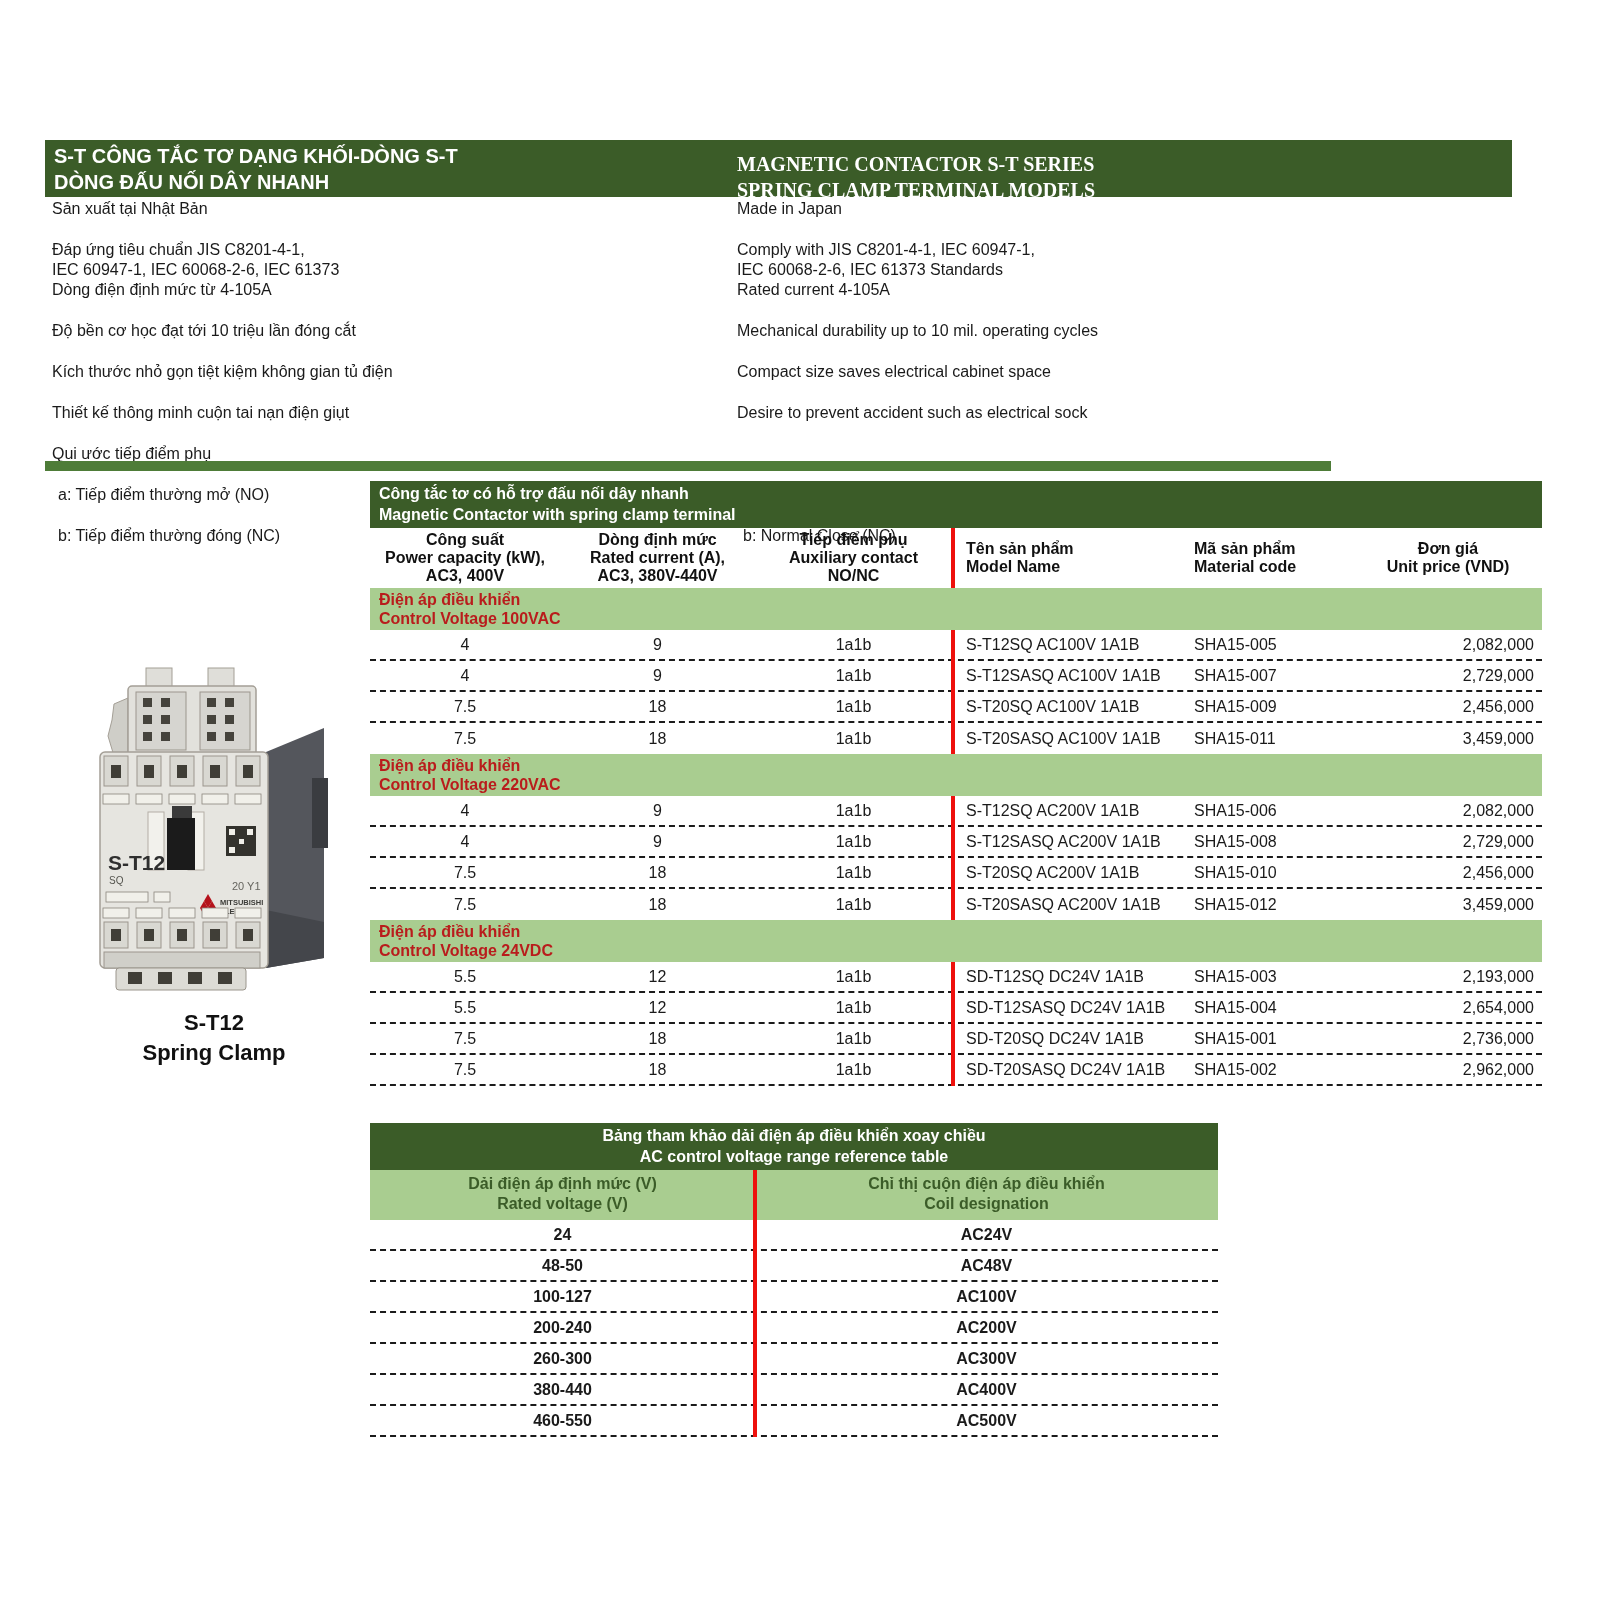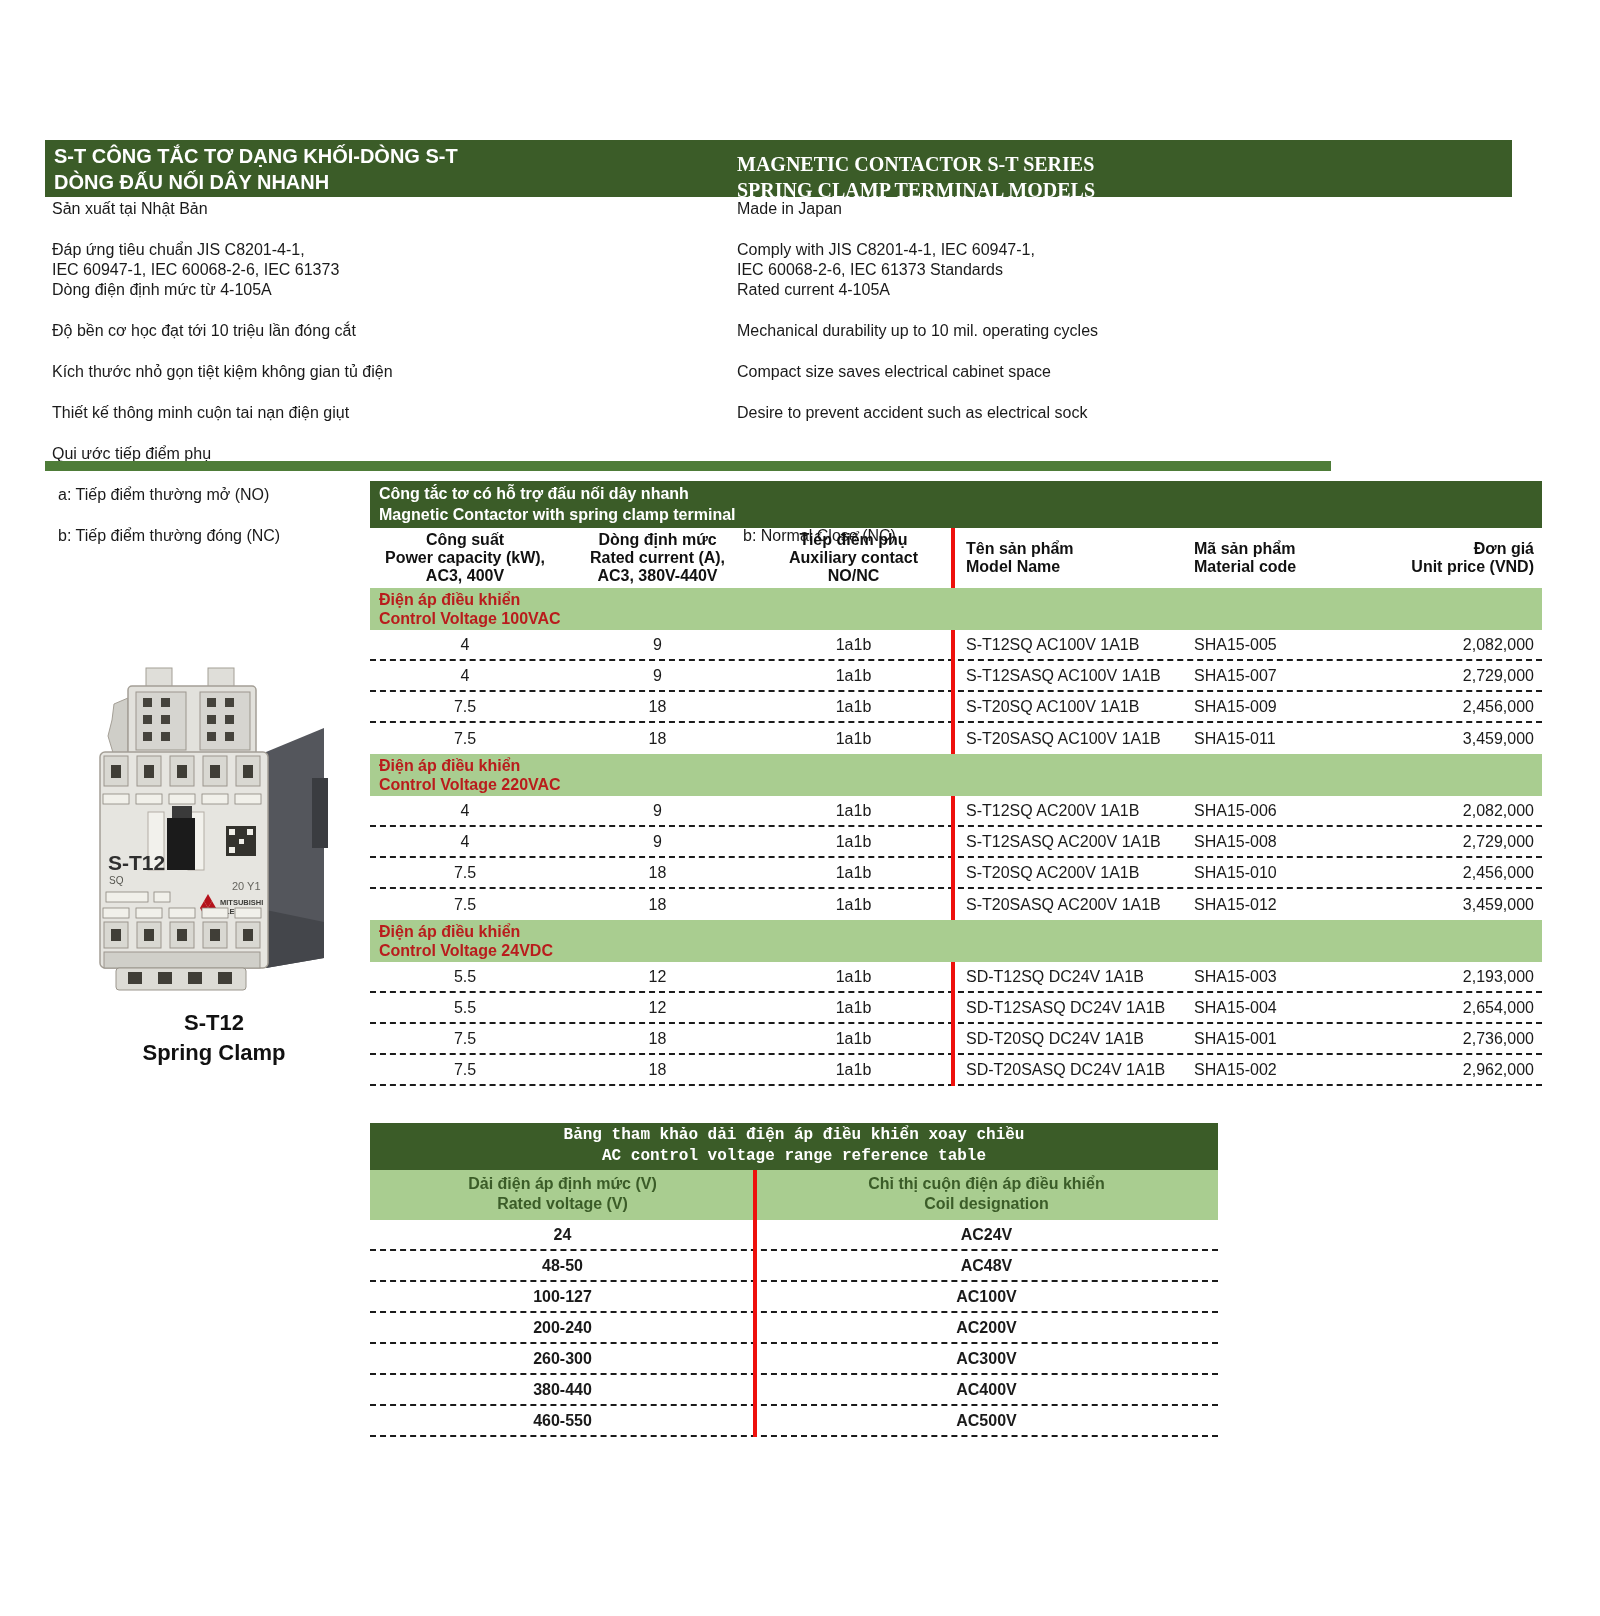--- a/index.html
+++ b/index.html
@@ -39,38 +39,38 @@
   .mt-cols { position: relative; display: flex; font-weight: bold; font-size: 16px;
     line-height: 18px; padding: 3px 0; color: #111; }
   .mt-cols::after, .mt-group::after { content: ""; position: absolute; left: 581px; top: 0;
     bottom: 0; width: 4px; background: #ee100c; z-index: 3; }
   .mc1 { width: 190px; text-align: center; }
   .mc2 { width: 195px; text-align: center; }
   .mc3 { width: 197px; text-align: center; }
   .mcsp { width: 14px; }
   .mc4 { width: 228px; padding-top: 9px; }
   .mc5 { width: 168px; padding-top: 9px; }
-  .mc6 { flex: 1; text-align: right; padding: 9px 8px 0 0; }
+  .mc6 { flex: 1; text-align: center; padding: 9px 8px 0 0; }
   .mt-band { background: #a9cd90; color: #b91c1c; font-weight: bold; font-size: 16px;
     line-height: 19px; padding: 2px 0 2px 9px; height: 42px; }
   .mt-group { position: relative; }
   .mt-row { display: flex; align-items: center; height: 31px; font-size: 16px; }
   .mt-row.dash { border-bottom: 2px dashed #1b1b1b; }
   .rc1 { width: 190px; text-align: center; }
   .rc2 { width: 195px; text-align: center; }
   .rc3 { width: 197px; text-align: center; }
   .rcsp { width: 14px; }
   .rc4 { width: 228px; }
   .rc5 { width: 168px; }
   .rc6 { flex: 1; text-align: right; padding-right: 8px; }
 
   
   .rtable { position: absolute; left: 370px; top: 1123px; width: 848px; }
   .rt-title { background: #3b5c28; color: #fff; text-align: center; font-weight: bold;
-    font-size: 16px; line-height: 21px; padding: 2px 0 3px; font-family: Liberation Mono, monospace; }
+    font-size: 16px; line-height: 21px; padding: 2px 0 3px; }
   .rt-body { position: relative; }
   .rt-body::after { content: ""; position: absolute; left: 383px; top: 0; bottom: 0;
     width: 4px; background: #ee100c; z-index: 3; }
   .rt-sub { display: flex; background: #a9cd90; color: #3b5c28; font-weight: bold;
     font-size: 16px; line-height: 20px; padding: 4px 0 6px; }
   .rs1 { width: 385px; text-align: center; }
   .rs2 { flex: 1; text-align: center; }
   .rt-row { display: flex; align-items: center; height: 31px; font-size: 16px;
     border-bottom: 2px dashed #1b1b1b; font-weight: bold; }
   .rr1 { width: 385px; text-align: center; }

